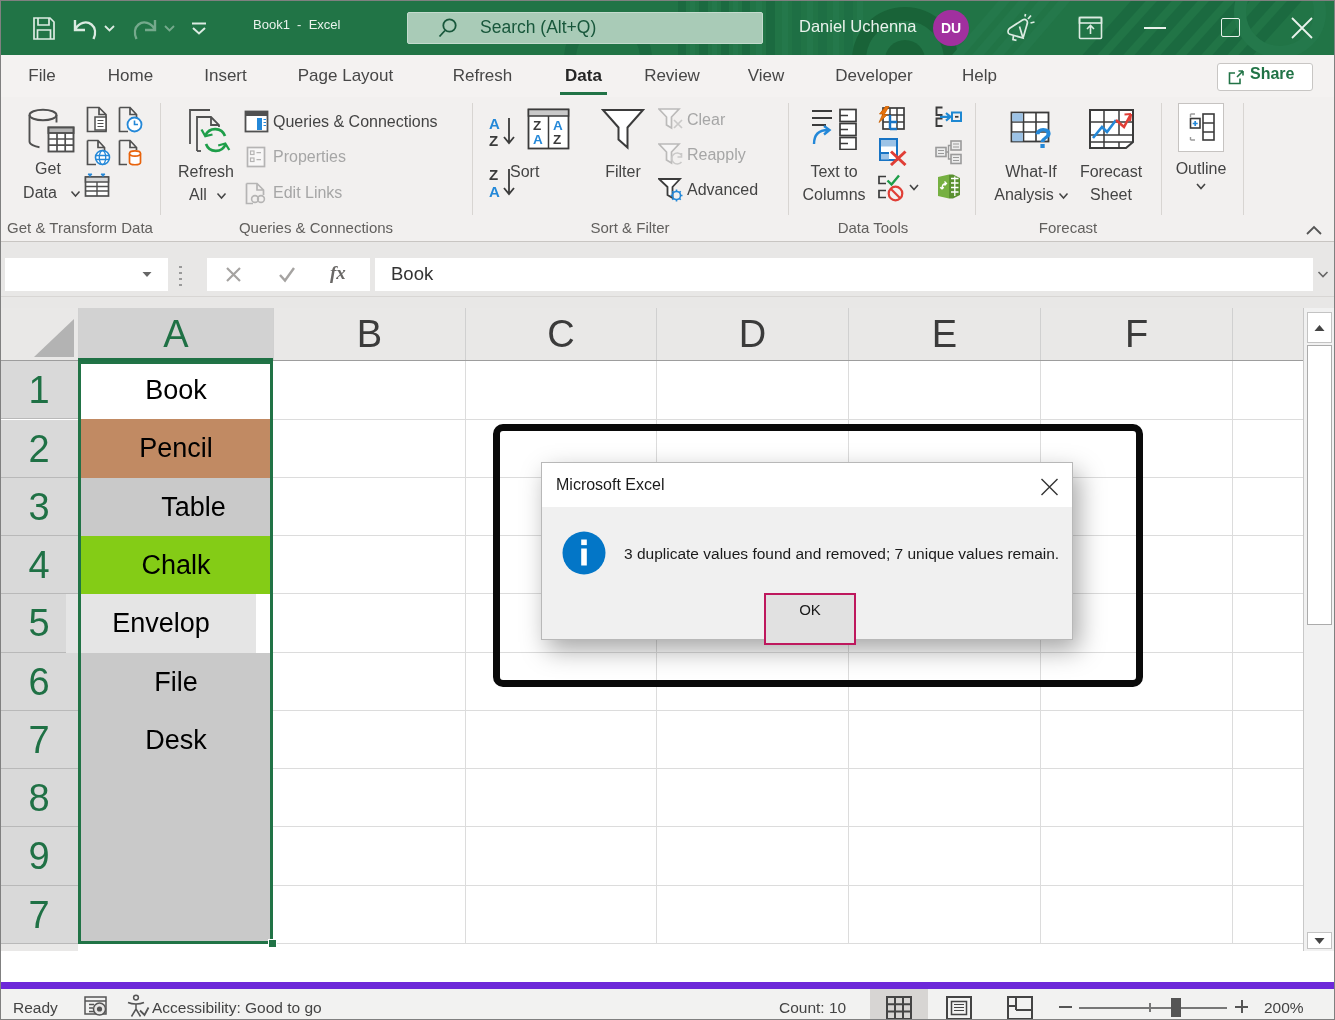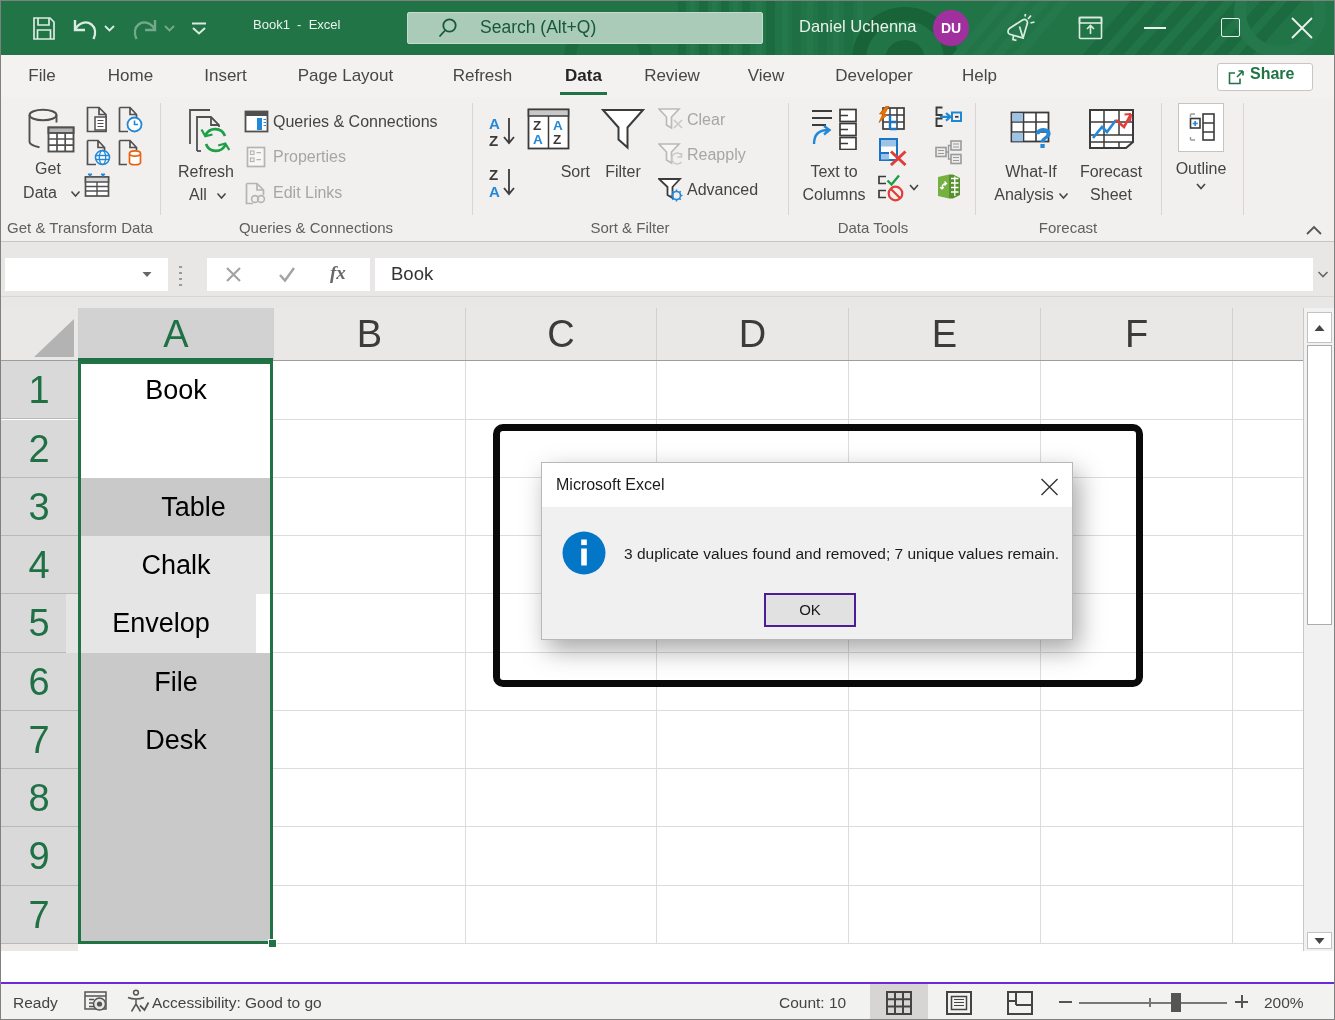--- a/index.html
+++ b/index.html
@@ -25,21 +25,21 @@
 .wbox { position:absolute; top:16px; height:33px; background:#fff; }
 
 #grid { position:absolute; left:0; top:308px; width:1335px; height:643px; background:#fff; }
 .colhead { position:absolute; top:0; height:53px; background:#e9e8e7; border-left:1px solid #d0d0d0; text-align:center; font-size:38px; color:#3b3b3b; line-height:53px; }
 .rowhead { position:absolute; left:0; width:78px; background:#d9d9d9; text-align:center; font-size:38px; color:#1f7145; border-bottom:1px solid #b9b9b9; }
 .cell { position:absolute; text-align:center; font-size:27px; color:#000; }
 .vline { position:absolute; width:1px; background:#dcdcdc; }
 .hline { position:absolute; height:1px; background:#dcdcdc; }
 
 #tabbar { position:absolute; left:0; top:951px; width:1335px; height:31px; background:#e6e5e4; border-top:1px solid #a9a8a6; }
-#statusbar { position:absolute; left:0; top:982px; width:1335px; height:38px; background:#f2f2f1; border-top:2px solid #6d28d9; font-size:15.5px; color:#444; }
+#statusbar { position:absolute; left:0; top:982px; width:1335px; height:38px; background:#f2f2f1; border-top:7px solid #6d28d9; font-size:15.5px; color:#444; }
 
 #blackrect { position:absolute; left:493px; top:424px; width:650px; height:263px; border:7px solid #0a0a0a; border-radius:10px; background:transparent; }
 #dialog { position:absolute; left:541px; top:462px; width:532px; height:178px; background:#f0f0f0; border:1px solid #b8b8b8; box-shadow:6px 10px 24px rgba(0,0,0,0.35); }
 
 .winborder { position:absolute; background:#808080; }
 </style>
 </head>
 <body>
 <div id="stage">
 
@@ -293,21 +293,21 @@
   </svg>
   <svg class="abs" style="left:527px;top:11px;" width="43" height="42" viewBox="0 0 43 42">
     <rect x="1.5" y="1.5" width="40" height="39" fill="#fff" stroke="#3b3b3b" stroke-width="1.8"></rect>
     <rect x="1.5" y="1.5" width="40" height="6.5" fill="#c9c9c9" stroke="#3b3b3b" stroke-width="1.5"></rect>
     <path d="M21.5 8 V40" stroke="#3b3b3b" stroke-width="1.5"></path>
     <text x="6" y="21.5" font-size="13.5" font-weight="bold" fill="#3b3b3b" font-family="Liberation Sans">Z</text>
     <text x="6" y="36" font-size="13.5" font-weight="bold" fill="#2488d8" font-family="Liberation Sans">A</text>
     <text x="26" y="21.5" font-size="13.5" font-weight="bold" fill="#2488d8" font-family="Liberation Sans">A</text>
     <text x="26" y="36" font-size="13.5" font-weight="bold" fill="#3b3b3b" font-family="Liberation Sans">Z</text>
   </svg>
-  <div class="rtxt" style="left:510px;top:66px;width:80px;text-align:right;">Sort</div>
+  <div class="rtxt" style="left:510px;top:66px;width:80px;text-align:left;">Sort</div>
   <svg class="abs" style="left:601px;top:11px;" width="44" height="42" viewBox="0 0 44 42">
     <path d="M2 2 H42 L26.5 19.5 V39.5 L17.5 31.5 V19.5 Z" fill="#fff" stroke="#3b3b3b" stroke-width="2"></path>
   </svg>
   <div class="rtxt" style="left:583px;top:66px;width:80px;text-align:center;">Filter</div>
   <svg class="abs" style="left:658px;top:11px;" width="26" height="24" viewBox="0 0 26 24" opacity="0.45">
     <path d="M1 1 H21 L13.5 9 V20 L8.5 17 V9 Z" fill="#fff" stroke="#7a7a7a" stroke-width="1.7"></path>
     <path d="M16 12 L24 20 M24 12 L16 20" stroke="#9a9a9a" stroke-width="1.7"></path>
   </svg>
   <div class="rtxt gray" style="left:687px;top:14px;">Clear</div>
   <svg class="abs" style="left:658px;top:46px;" width="26" height="24" viewBox="0 0 26 24" opacity="0.45">
@@ -491,22 +491,23 @@
   <div class="hline" style="left:273px;top:227px;width:1030px;"></div>
   <div class="hline" style="left:273px;top:285px;width:1030px;"></div>
   <div class="hline" style="left:273px;top:344px;width:1030px;"></div>
   <div class="hline" style="left:273px;top:402px;width:1030px;"></div>
   <div class="hline" style="left:273px;top:460px;width:1030px;"></div>
   <div class="hline" style="left:273px;top:518px;width:1030px;"></div>
   <div class="hline" style="left:273px;top:577px;width:1030px;"></div>
   <div class="hline" style="left:273px;top:635px;width:1030px;"></div>
 
   <div class="cell" style="left:81px;top:53px;width:190px;height:58px;line-height:58px;background:#fff;">Book</div>
+  <div class="cell" style="left:81px;top:111px;width:190px;height:59px;line-height:59px;background:#c18a63;">Pencil</div>
   <div class="cell" style="left:81px;top:170px;width:190px;height:58px;line-height:58px;background:#c9c9c9;padding-left:35px;">Table</div>
-  <div class="cell" style="left:81px;top:228px;width:190px;height:58px;line-height:58px;background:#e5e5e5;">Chalk</div>
+  <div class="cell" style="left:81px;top:228px;width:190px;height:58px;line-height:58px;background:#84cc16;">Chalk</div>
   <div class="cell" style="left:66px;top:286px;width:190px;height:59px;line-height:59px;background:#e5e5e5;">Envelop</div>
   <div class="cell" style="left:81px;top:345px;width:190px;height:58px;line-height:58px;background:#c9c9c9;">File</div>
   <div class="cell" style="left:81px;top:403px;width:190px;height:58px;line-height:58px;background:#c9c9c9;">Desk</div>
   <div class="cell" style="left:81px;top:461px;width:190px;height:58px;background:#c9c9c9;"></div>
   <div class="cell" style="left:81px;top:519px;width:190px;height:59px;background:#c9c9c9;"></div>
   <div class="cell" style="left:81px;top:578px;width:190px;height:57px;background:#c9c9c9;"></div>
 
   <div class="abs" style="left:78px;top:53px;width:195px;height:583px;border:3px solid #217346;"></div>
   <div class="abs" style="left:268px;top:631px;width:9px;height:9px;background:#217346;border:1px solid #fff;"></div>
 
@@ -577,20 +578,20 @@
   <svg class="abs" style="left:498px;top:15px;" width="19" height="18" viewBox="0 0 19 18">
     <path d="M1.5 1 L17.5 17 M17.5 1 L1.5 17" stroke="#333" stroke-width="1.4" fill="none"></path>
   </svg>
 
   <svg class="abs" style="left:19px;top:67px;" width="46" height="46" viewBox="0 0 46 46">
     <circle cx="23" cy="23" r="21.5" fill="#0376c7"></circle>
     <rect x="20.2" y="18.5" width="5.6" height="17" fill="#fff"></rect>
     <rect x="20.2" y="9.5" width="5.6" height="5.6" fill="#fff"></rect>
   </svg>
   <div class="abs" style="left:82px;top:82px;font-size:15.5px;color:#1a1a1a;white-space:nowrap;">3 duplicate values found and removed; 7 unique values remain.</div>
-  <div class="abs" style="left:222px;top:130px;width:92px;height:34px;background:#e1e1e1;border:2px solid #4c1d95;text-align:center;line-height:30px;font-size:15px;color:#1a1a1a;">OK</div>
+  <div class="abs" style="left:222px;top:130px;width:92px;height:52px;background:#e1e1e1;border:2px solid #be185d;text-align:center;line-height:30px;font-size:15px;color:#1a1a1a;">OK</div>
 </div>
 
 <div class="winborder" style="left:0;top:0;width:1335px;height:1px;"></div>
 <div class="winborder" style="left:0;top:0;width:1px;height:1020px;"></div>
 <div class="winborder" style="left:1334px;top:0;width:1px;height:1020px;"></div>
 <div class="winborder" style="left:0;top:1019px;width:1335px;height:1px;"></div>
 </div>
 
 </body></html>

